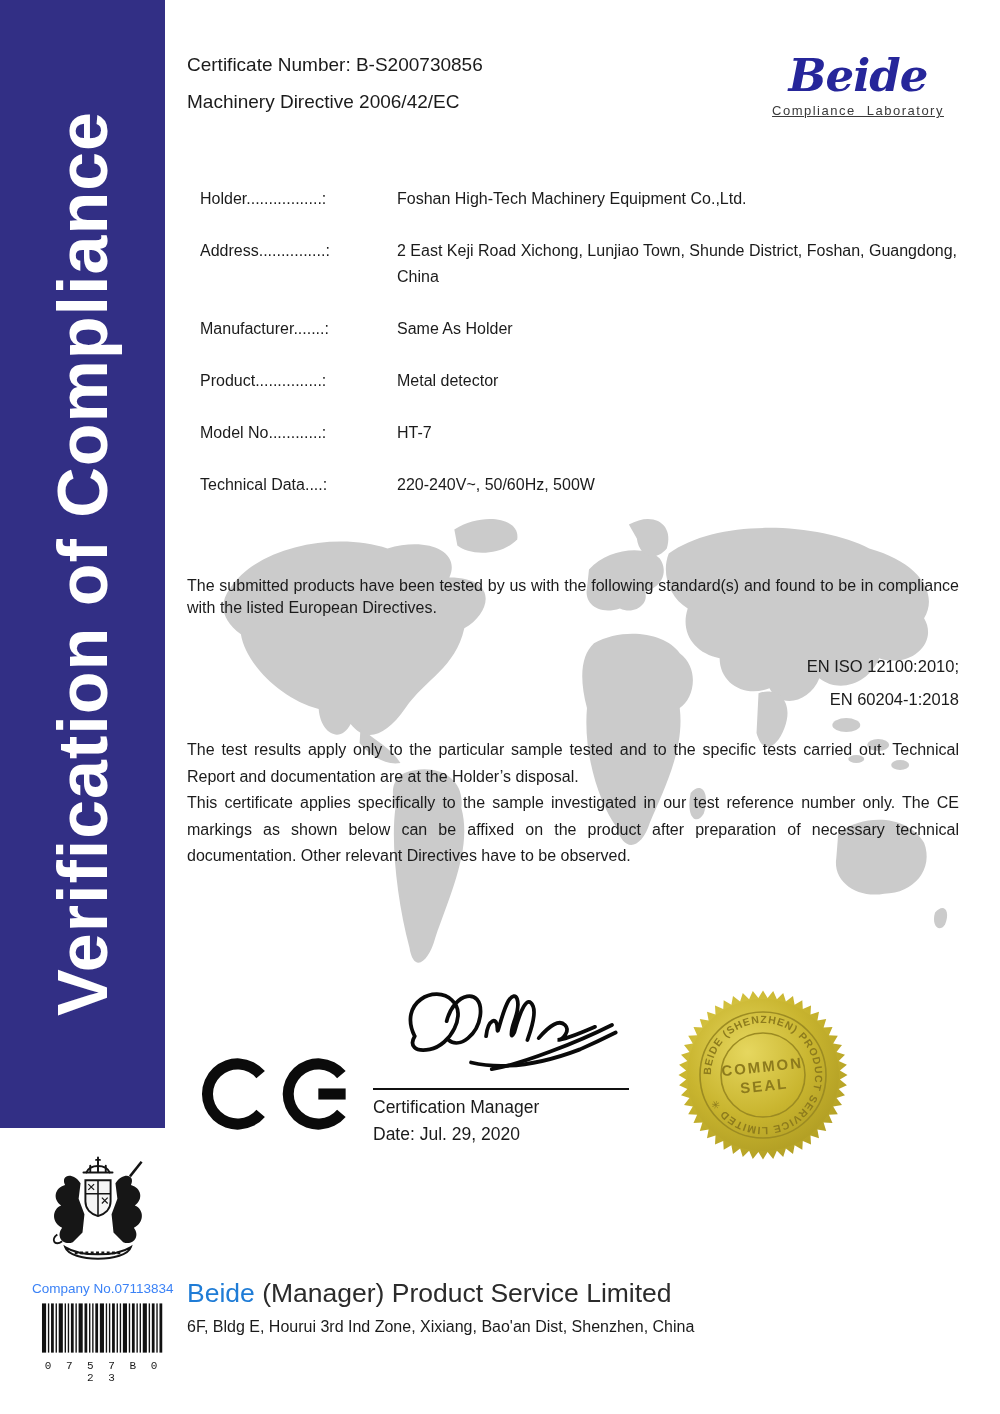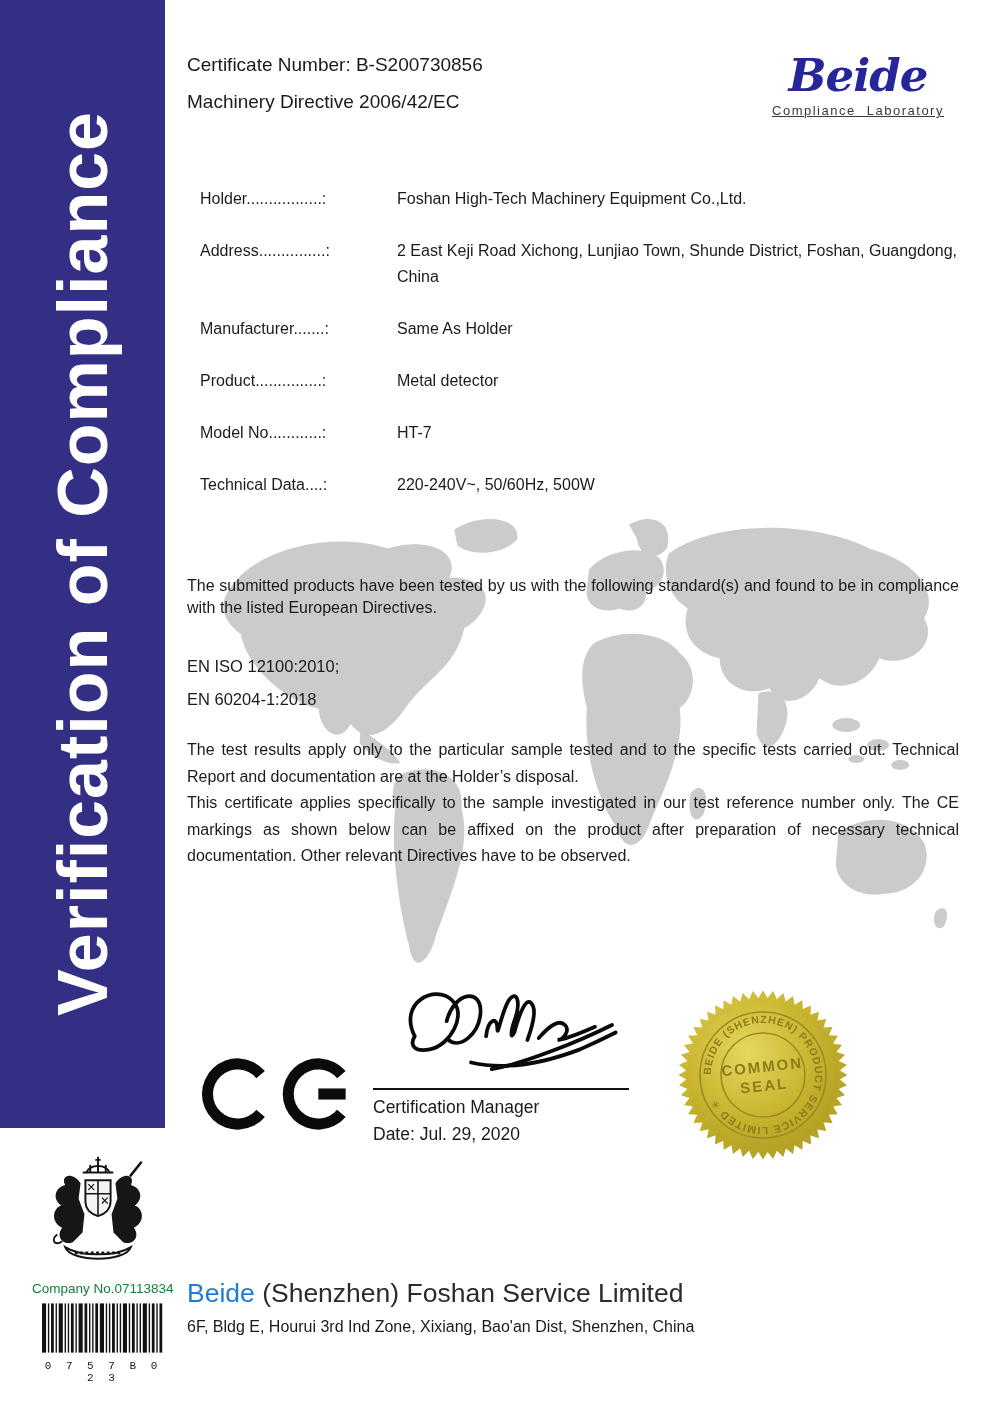--- a/index.html
+++ b/index.html
@@ -25,37 +25,37 @@
   .field-row{display:flex;margin-bottom:26px;}
   .field-label{width:197px;flex:0 0 197px;}
   .field-value{flex:1;}
 
   
   .watermark{position:absolute;left:200px;top:492px;width:758px;height:522px;z-index:1;}
   .watermark svg{width:100%;height:100%;}
 
   
   .intro{position:absolute;left:187px;top:575px;width:772px;font-size:16px;line-height:22px;text-align:justify;z-index:3;}
-  .standards{position:absolute;left:187px;top:650px;width:772px;font-size:16.5px;line-height:33px;text-align:left;z-index:3;}
+  .standards{position:absolute;left:187px;top:650px;width:772px;font-size:16.5px;line-height:33px;text-align:right;z-index:3;}
   .notes{position:absolute;left:187px;top:737px;width:772px;font-size:16px;line-height:26.5px;text-align:justify;z-index:3;}
   .notes p{margin:0;}
 
   
   .ce-mark{position:absolute;left:198px;top:1048px;z-index:3;}
   .sig-block{position:absolute;left:373px;top:978px;width:262px;z-index:3;}
   .sig-svg{display:block;margin-left:4px;}
   .sig-rule{border:0;border-top:2px solid #111;margin:2px 0 4px 0;width:256px;}
   .sig-title{font-size:17.5px;line-height:27px;}
 
   
   .seal{position:absolute;left:678px;top:990px;z-index:3;}
 
   
   .crest{position:absolute;left:30px;top:1156px;z-index:3;}
-  .company-no{position:absolute;left:32px;top:1281px;font-size:13.5px;color:#15803d;z-index:3;}
+  .company-no{position:absolute;left:32px;top:1281px;font-size:13.5px;color:#3b82f6;z-index:3;}
   .barcode{position:absolute;left:40px;top:1303px;width:126px;z-index:3;text-align:center;}
   .barcode-digits{font-family:"Liberation Mono","DejaVu Sans Mono",monospace;font-size:11px;letter-spacing:4px;margin-top:1px;}
 
   
   .footer-company{position:absolute;left:187px;top:1278px;font-size:26.5px;color:#2b2b2b;z-index:3;}
   .footer-company .hl{color:#1F7CD6;}
   .footer-address{position:absolute;left:187px;top:1318px;font-size:16px;z-index:3;}
   .footer-contact{position:absolute;left:187px;top:1346px;font-size:16px;z-index:3;}
   .footer-contact .site{display:inline-block;margin-right:46px;}
 </style>
@@ -246,17 +246,17 @@
           <rect x="109.4" y="0" width="1.4" height="50"></rect>
           <rect x="112.6" y="0" width="2.8" height="50"></rect>
           <rect x="117.2" y="0" width="1.4" height="50"></rect>
           <rect x="120.4" y="0" width="2.8" height="50"></rect>
         </g>
     </svg>
     <div class="barcode-digits">0 7 5 7 B 0 2 3</div>
   </div>
 
   <div class="footer-company">
-    <span class="hl">Beide</span><span> (Shenzhen) Foshan Service Limited</span>
+    <span class="hl">Beide</span><span> (Manager) Product Service Limited</span>
   </div>
   <div class="footer-address">6F, Bldg E, Hourui 3rd Ind Zone, Xixiang, Bao'an Dist, Shenzhen, China</div>
 
 </div>
 
 </body></html>

